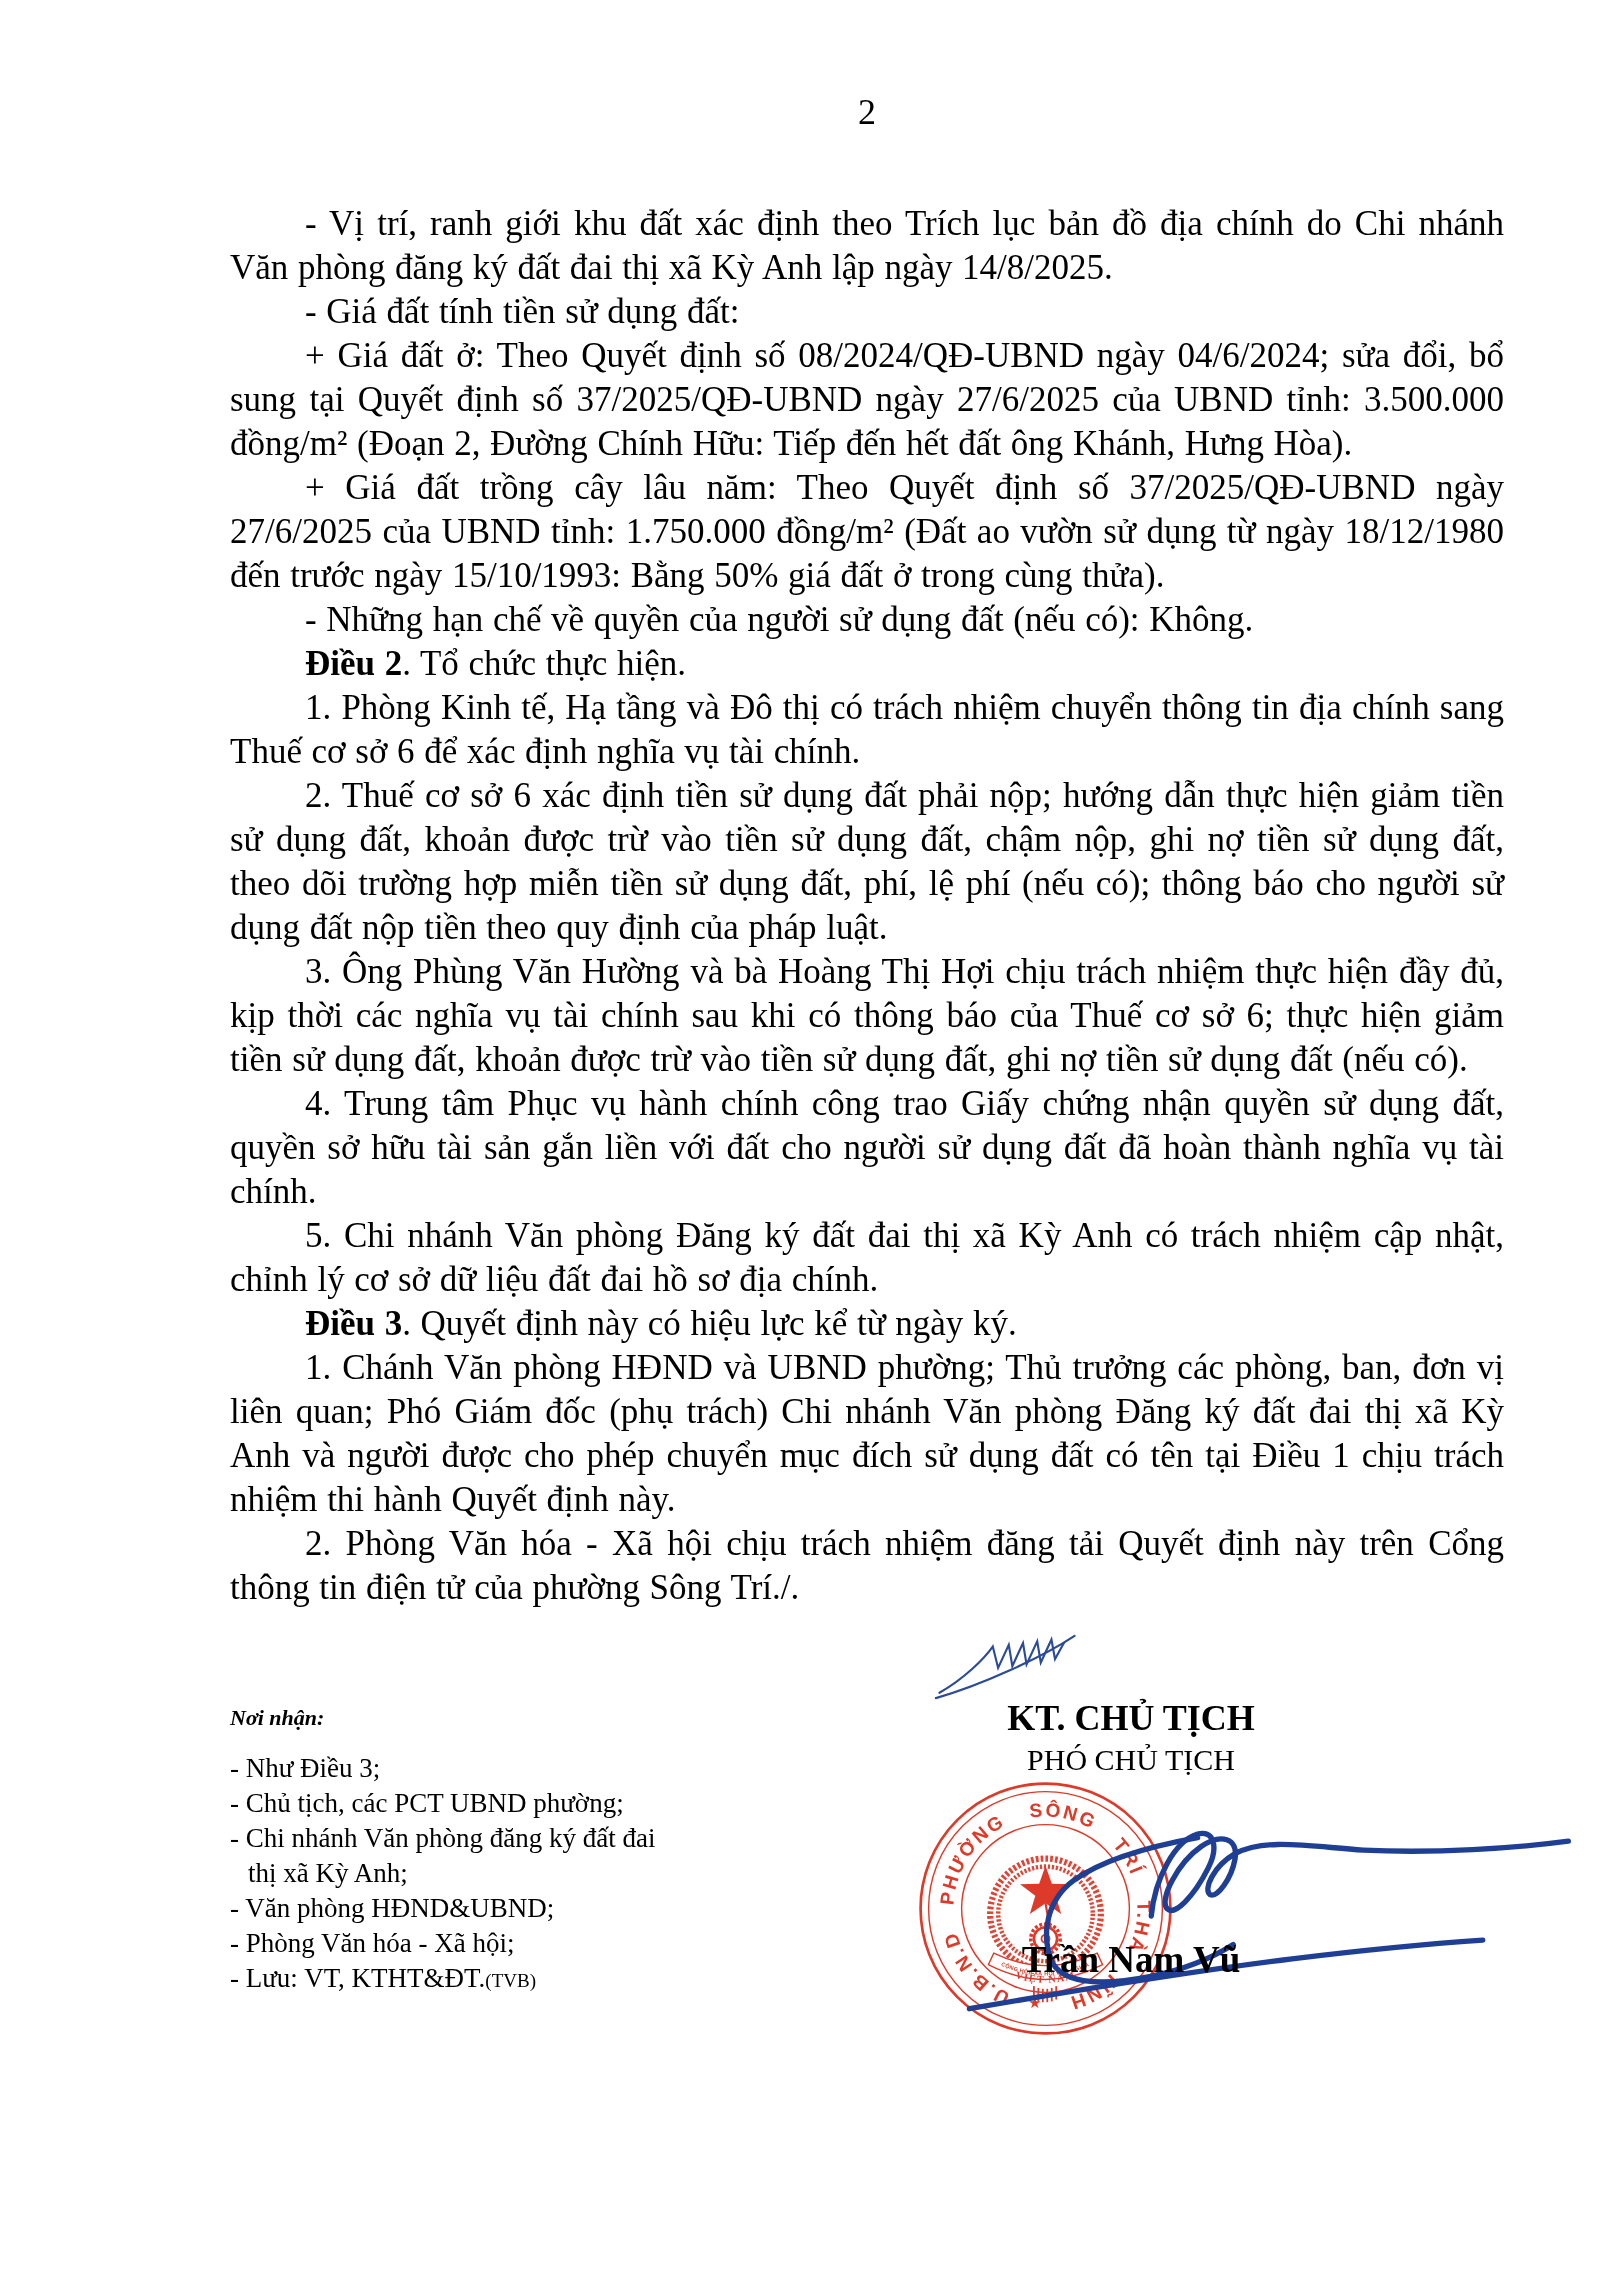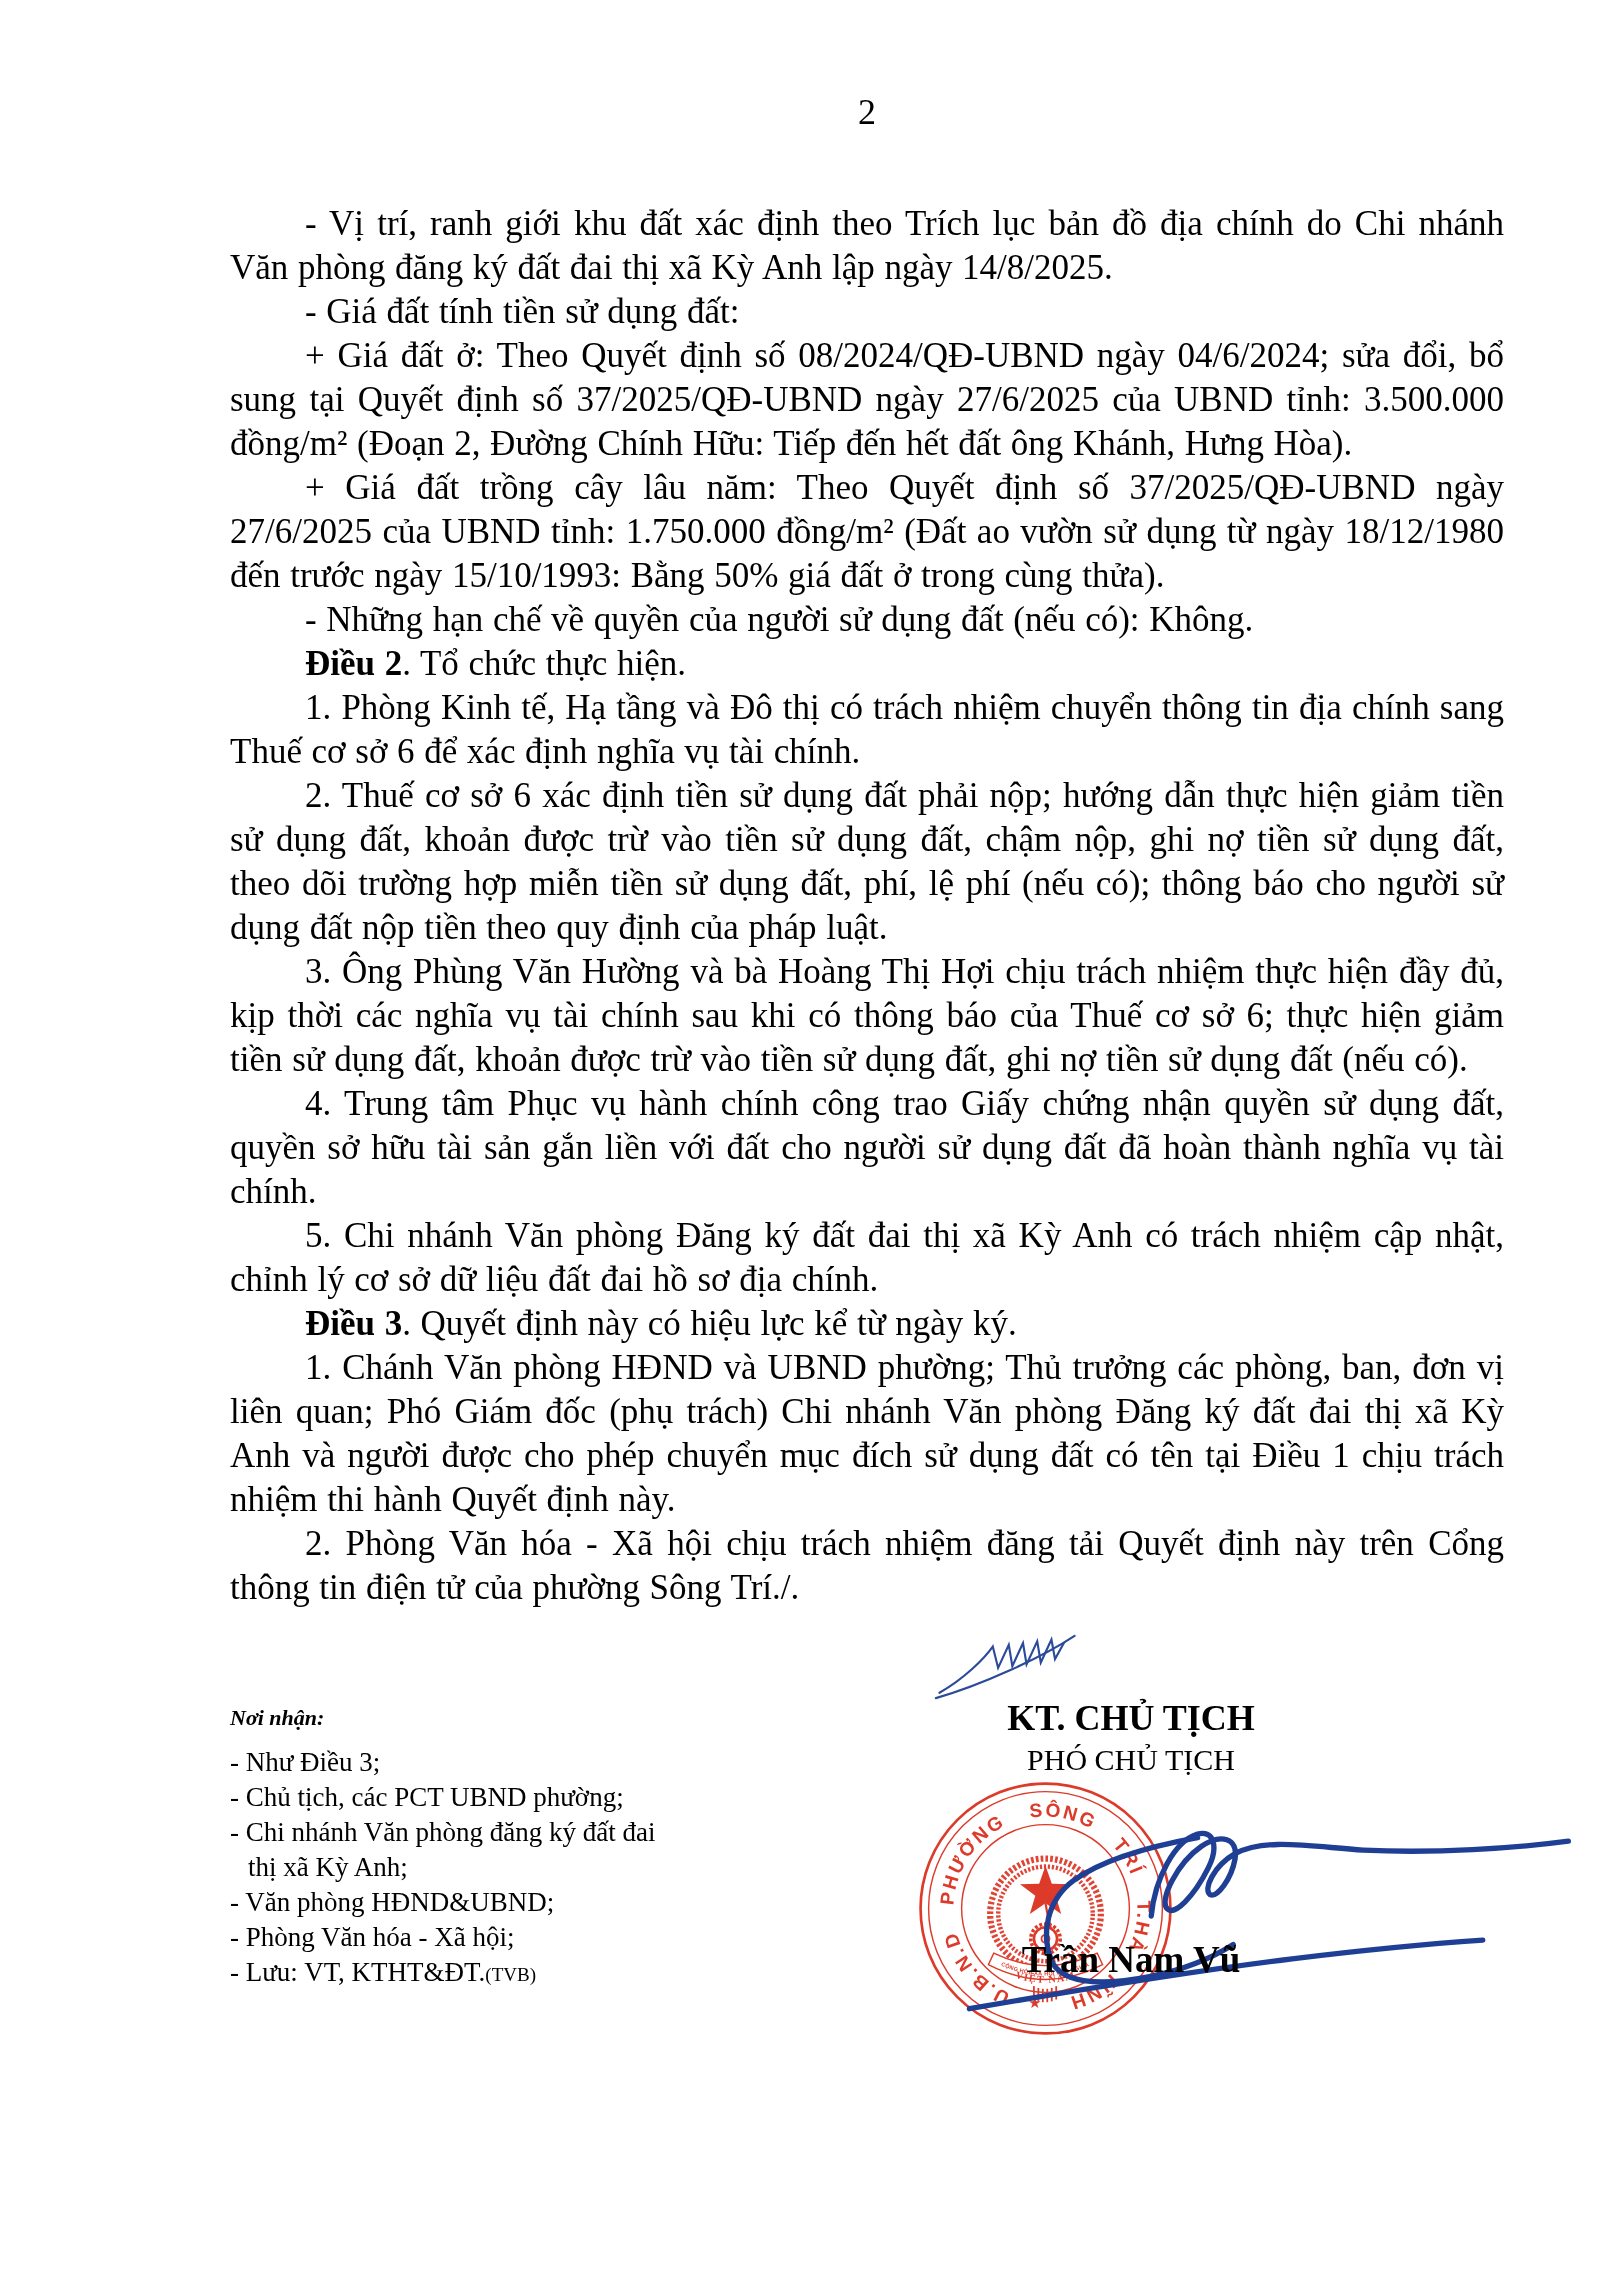--- a/index.html
+++ b/index.html
@@ -24,21 +24,21 @@
     text-align:justify; text-indent:75px;
     word-spacing:0.9px;
   }
   .lead { font-weight:bold;margin-top:29px; }
   .footer-left {
     position:absolute; left:230px; top:1698px; width:535px;
   }
   .recip-title {
     font-size:22px; font-weight:bold; font-style:italic; line-height:39px;
   }
-  .recip-items { margin-top:8px; }
+  .recip-items { margin-top:14px; }
   .recip-item { font-size:27px; line-height:35px; }
   .recip-item.cont { padding-left:18px; }
   .recip-note { font-size:19px; }
   .footer-right {
     position:absolute; left:855px; top:1698px; width:552px;
     text-align:center;
   }
   .sig-title1 { font-size:36px; font-weight:bold; line-height:41px;text-align:center; }
   .sig-title2 { font-size:30px; font-weight:normal; line-height:41px; }
   .signer-name {

